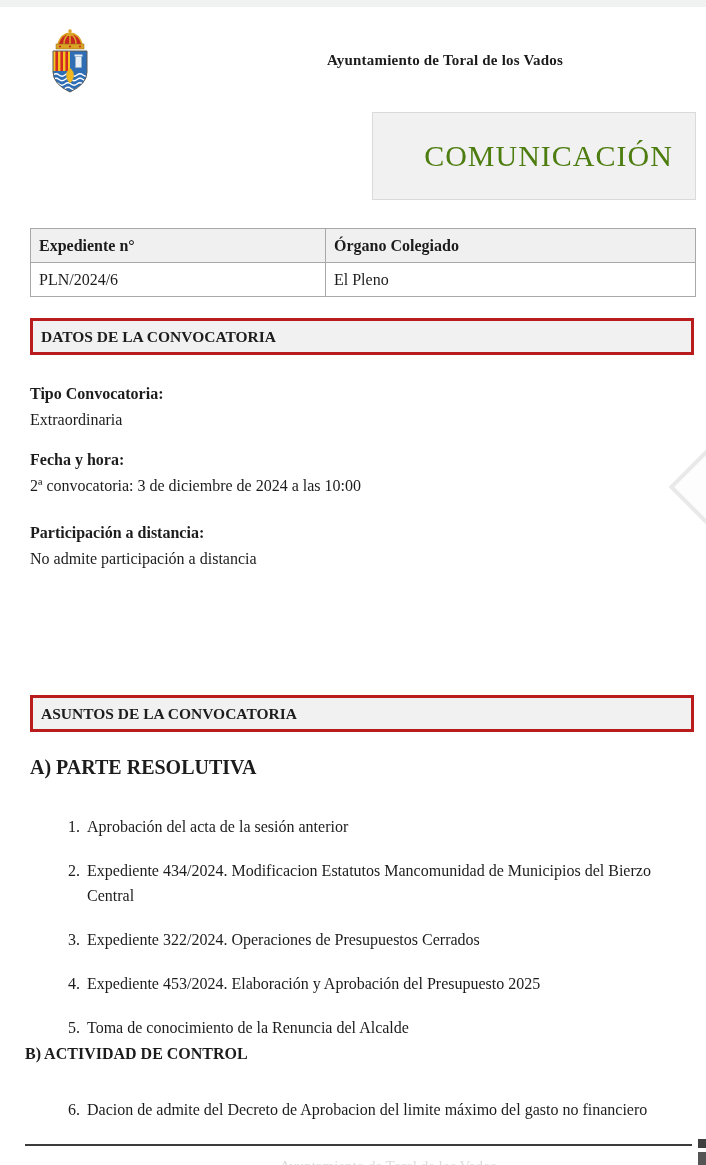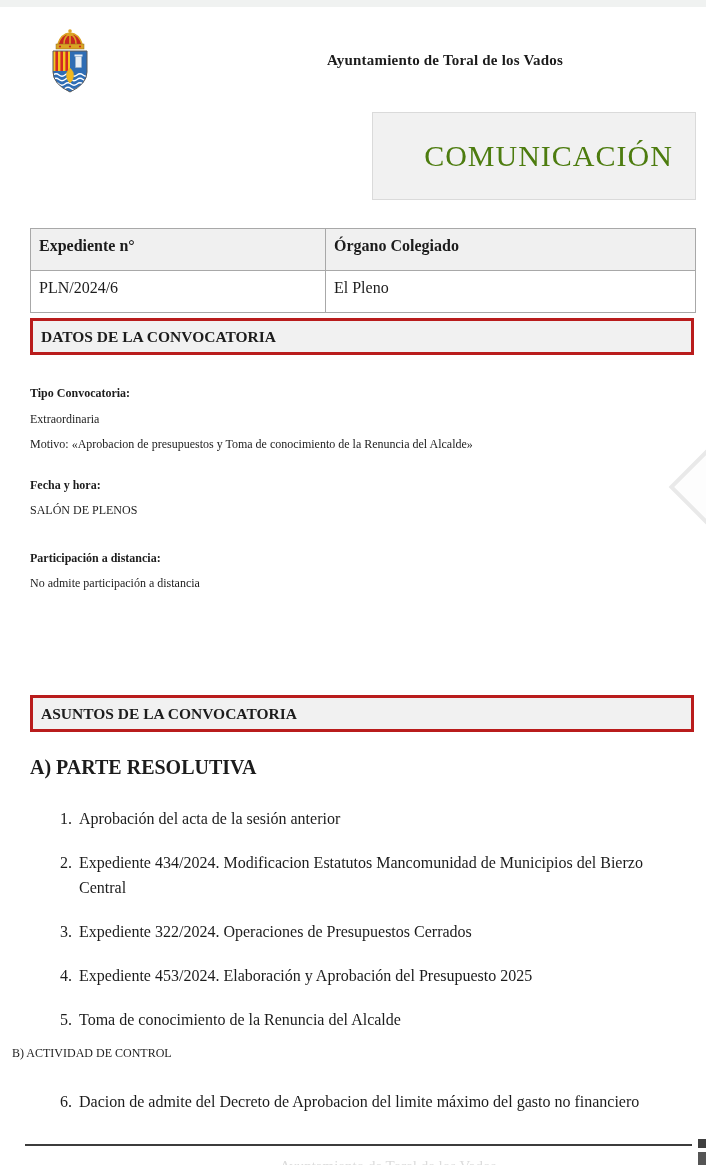--- a/index.html
+++ b/index.html
@@ -47,21 +47,21 @@
 
   
   .exp-table {
     left: 30px; top: 228px; width: 666px;
     border-collapse: collapse;
     font-size: 16px;
   }
   .exp-table th, .exp-table td {
     border: 1px solid #a8a8a8;
     height: 33px;
-    padding: 0 0 8px 8px;
+    padding: 0 0 0 8px;
     text-align: left;
     vertical-align: middle;
     font-size: 16px;
   }
   .exp-table th { background: #f0f0f0; font-weight: bold; }
   .exp-table .col1 { width: 286px; }
 
   
   .section-bar {
     left: 30px; width: 650px; height: 31px;
@@ -70,31 +70,31 @@
     font-weight: bold;
     font-size: 15.5px;
     line-height: 31px;
     padding-left: 8px;
   }
   .bar-datos { top: 318px; }
   .bar-asuntos { top: 695px; }
 
   
   .datos-block { left: 30px; top: 381px; width: 660px; }
-  .line { line-height: 25.5px; font-size: 12px; }
+  .line { line-height: 25.5px; font-size: 16px; }
   .lbl { font-weight: bold; }
   .gap-fecha { margin-top: 15px; }
   .gap-lugar { margin-top: 21px; }
   .gap-part { margin-top: 22px; }
 
   .heading-a { left: 30px; top: 755px; width: 650px; font-weight: bold; font-size: 20px; line-height: 25px; }
-  .heading-b { left: 12px; top: 1041px; width: 650px; font-weight: normal; font-size: 12px; line-height: 25px; }
+  .heading-b { left: 25px; top: 1041px; width: 650px; font-weight: bold; font-size: 16px; line-height: 25px; }
 
   ol.agenda {
-    margin: 8px; padding: 0 0 0 38px;
+    margin: 16px; padding: 0 0 0 38px;
     width: 615px;
     font-size: 16px;
   }
   ol.agenda li {
     line-height: 25px;
     margin-bottom: 19px;
     padding-left: 3px;
   }
   .list-a { left: 30px; top: 798px; }
   .list-b { left: 30px; top: 1081px; }
@@ -180,23 +180,22 @@
     <td>El Pleno</td>
   </tr>
 </tbody>
   </table>
 
 <div class="abs section-bar bar-datos">DATOS DE LA CONVOCATORIA</div>
 
 <div class="abs datos-block">
   <div class="line lbl">Tipo Convocatoria:</div>
   <div class="line">Extraordinaria</div>
-  <div class="line">Motivo: «Aprobacion de presupuestos y Toma de conocimiento de la Renuncia del Alcalde»</div>
   <div class="line lbl gap-fecha">Fecha y hora:</div>
-  <div class="line">SALÓN DE PLENOS</div>
+  <div class="line">2ª convocatoria: 3 de diciembre de 2024 a las 10:00</div>
   <div class="line lbl gap-part">Participación a distancia:</div>
   <div class="line">No admite participación a distancia</div>
 </div>
 
 <div class="abs section-bar bar-asuntos">ASUNTOS DE LA CONVOCATORIA</div>
 
 <div class="abs heading-a">A) PARTE RESOLUTIVA</div>
 
 <ol class="abs agenda list-a">
     <li>Aprobación del acta de la sesión anterior</li>

